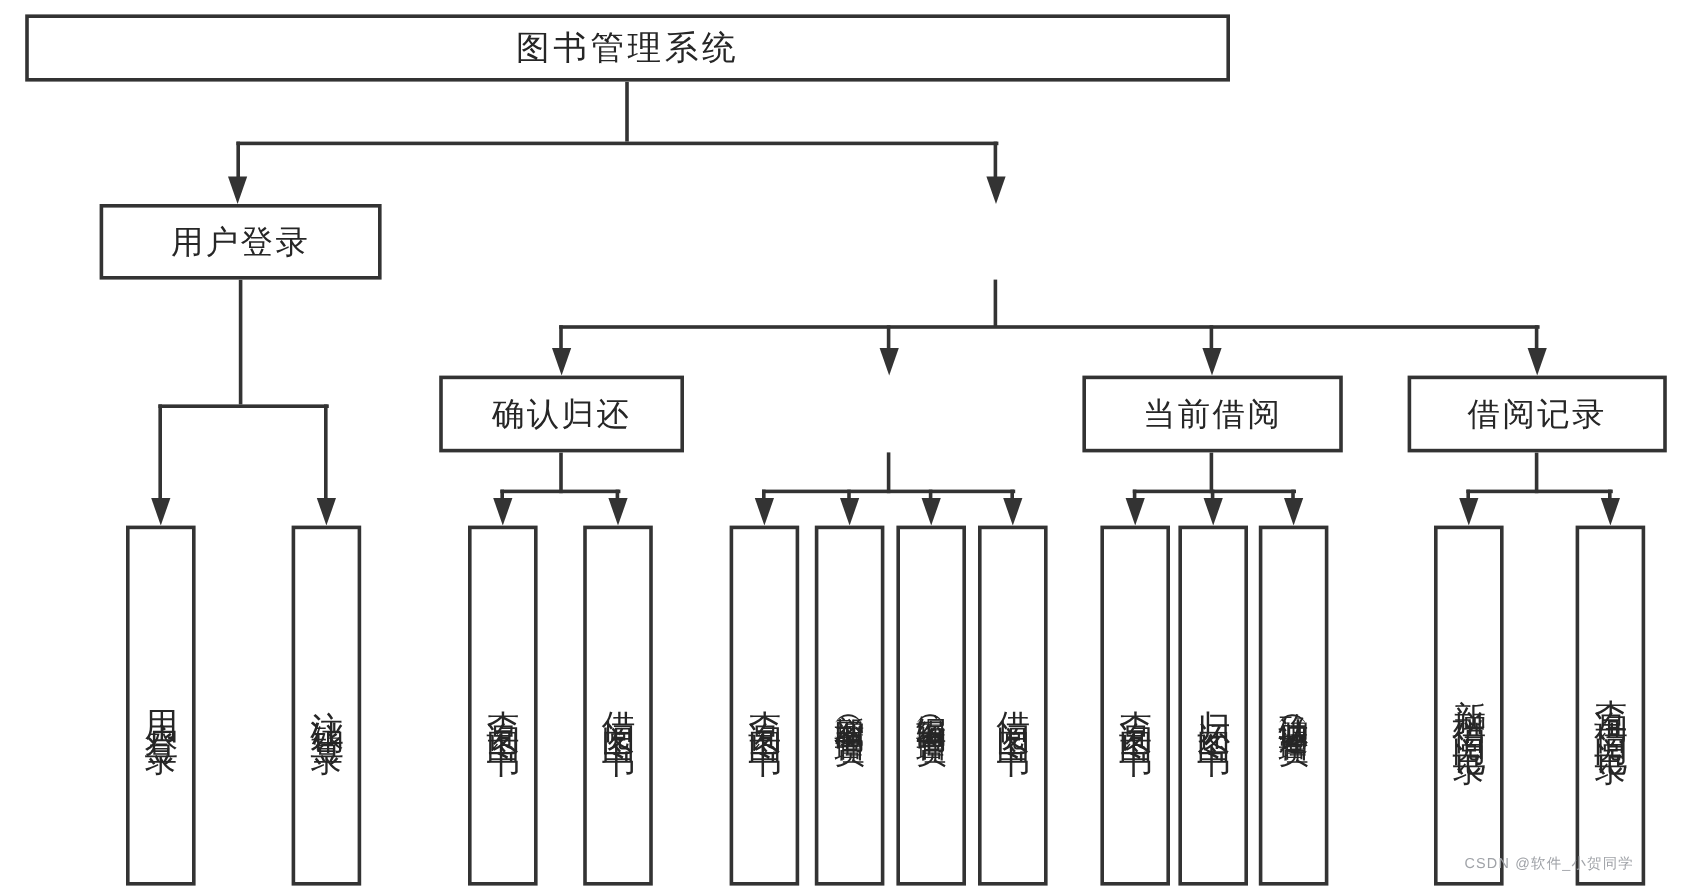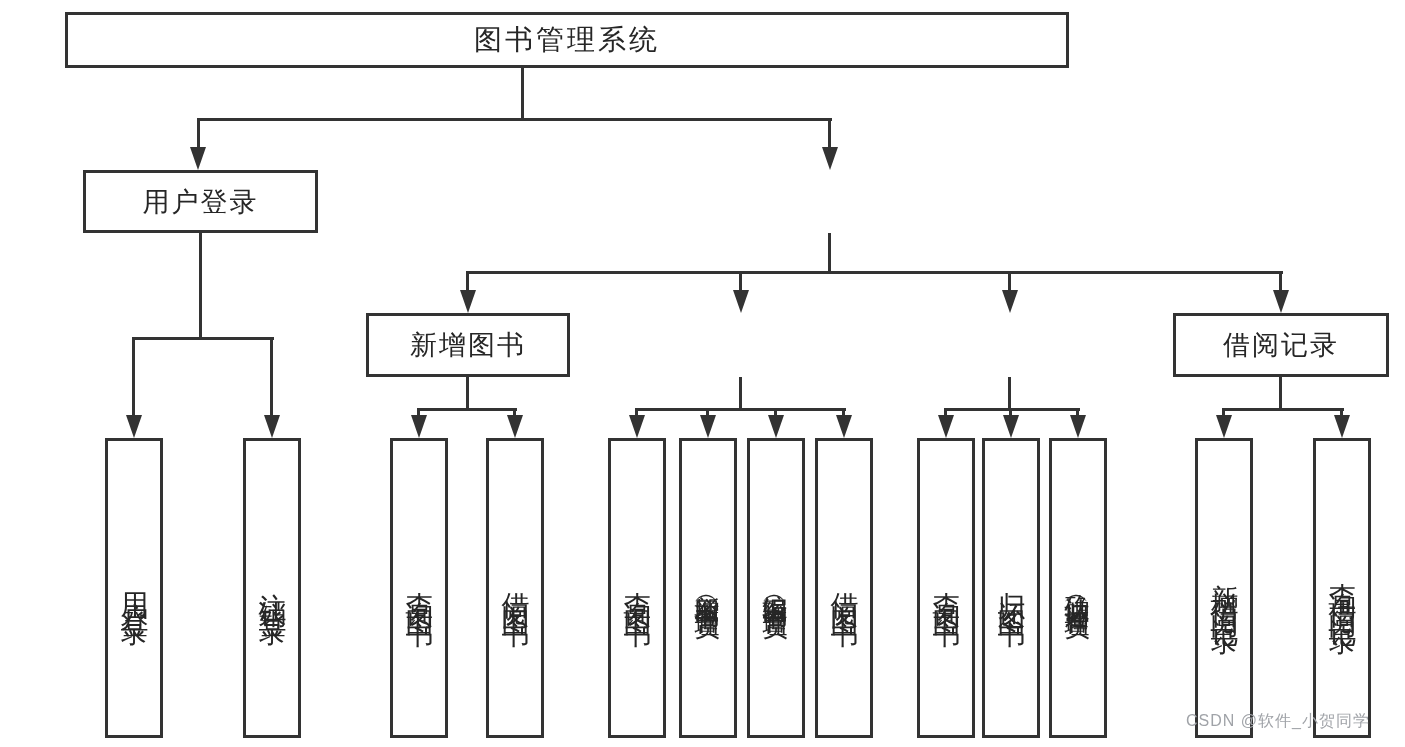--- a/index.html
+++ b/index.html
@@ -7,33 +7,34 @@
     position:relative;width:1405px;height:747px;background:var(--bg,#fff);
     font-family:"Liberation Sans","DejaVu Sans",sans-serif;color:var(--text,#262626);
     overflow:hidden;
   }
   .box{
     position:absolute;background:#fff;border:3px solid var(--line,#333);
     box-sizing:border-box;display:flex;align-items:center;justify-content:center;
     z-index:2;white-space:nowrap;
   }
   .box.h{font-size:27px;letter-spacing:2px;}
-  .box.title{font-size:28px;letter-spacing:3px;margin-left:44px;}
+  .box.title{font-size:28px;letter-spacing:3px;}
   .box.v{writing-mode:vertical-rl;text-orientation:mixed;font-size:28px;letter-spacing:9px;}
   .box.v.long{font-size:25px;letter-spacing:3px;}
   .vl,.hl{position:absolute;background:var(--line,#333);z-index:1;}
   .tri{
     position:absolute;width:0;height:0;z-index:1;
     border-left:8px solid transparent;border-right:8px solid transparent;
     border-top:23px solid var(--line,#333);
   }
   #watermark{
     position:absolute;left:1186px;top:711px;width:210px;height:26px;
-    font-size:16px;letter-spacing:1px;color:var(--wm,#a0a3a8);z-index:5;
+    font-size:12px;letter-spacing:1px;color:var(--wm,#a0a3a8);z-index:5;
     white-space:nowrap;
+    text-align:center;
   }
 </style>
 </head>
 <body>
 
 <div id="canvas" style="--line: #333333; --text: #262626; --bg: #ffffff; --wm: #a0a3a8;">
 
   <div class="box h title" style="left:21px;top:12px;width:1004px;height:56px;">图书管理系统</div>
 
   <div class="vl" style="left:521px;top:68px;width:3px;height:50px;"></div>
@@ -56,21 +57,22 @@
   <div class="hl" style="left:466px;top:271px;width:817px;height:3px;"></div>
   <div class="vl" style="left:466px;top:271px;width:3px;height:22px;"></div>
   <div class="tri" style="left:460px;top:290px;"></div>
   <div class="vl" style="left:739px;top:271px;width:3px;height:22px;"></div>
   <div class="tri" style="left:733px;top:290px;"></div>
   <div class="vl" style="left:1008px;top:271px;width:3px;height:22px;"></div>
   <div class="tri" style="left:1002px;top:290px;"></div>
   <div class="vl" style="left:1279px;top:271px;width:3px;height:22px;"></div>
   <div class="tri" style="left:1273px;top:290px;"></div>
 
-  <div class="box h" style="left:366px;top:313px;width:204px;height:64px;">新增图书</div>
+  <div class="box h" style="left:366px;top:313px;width:204px;height:64px;">确认归还</div>
+  <div class="box h" style="left:902px;top:313px;width:217px;height:64px;">当前借阅</div>
   <div class="box h" style="left:1173px;top:313px;width:216px;height:64px;">借阅记录</div>
 
   <div class="vl" style="left:466px;top:377px;width:3px;height:34px;"></div>
   <div class="hl" style="left:417px;top:408px;width:100px;height:3px;"></div>
   <div class="vl" style="left:417px;top:408px;width:3px;height:9px;"></div>
   <div class="tri" style="left:411px;top:415px;"></div>
   <div class="vl" style="left:513px;top:408px;width:3px;height:9px;"></div>
   <div class="tri" style="left:507px;top:415px;"></div>
 
   <div class="vl" style="left:739px;top:377px;width:3px;height:34px;"></div>

